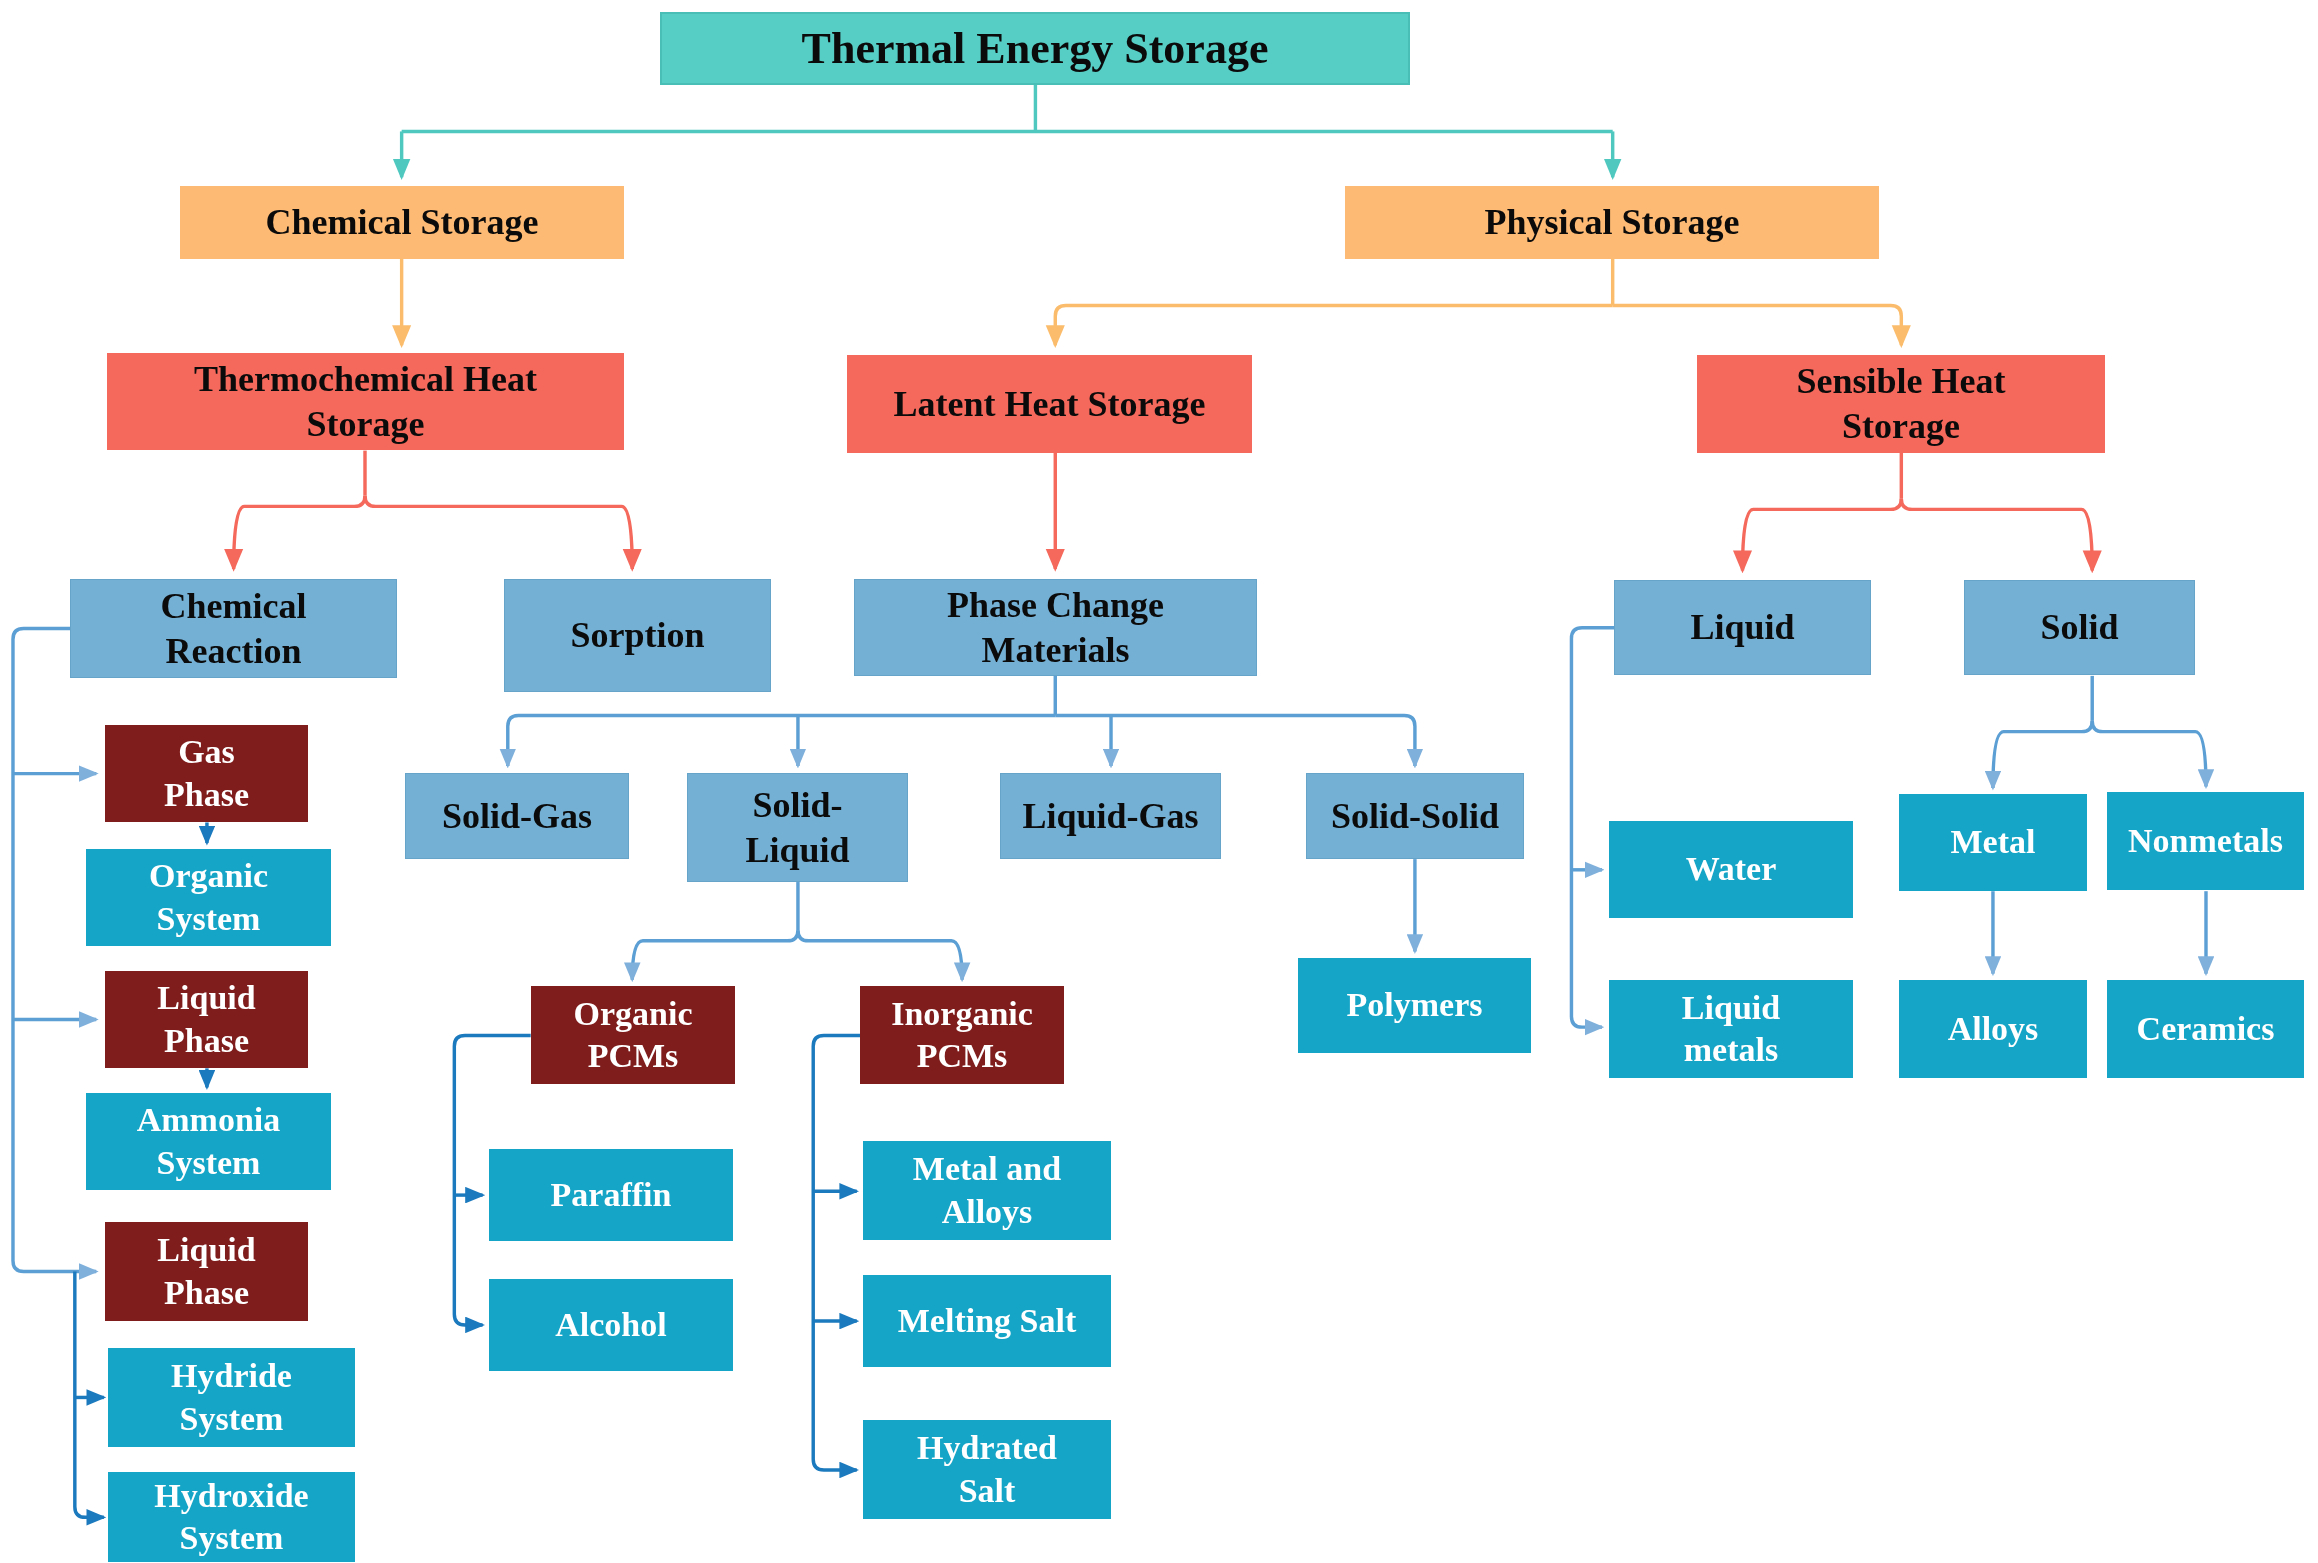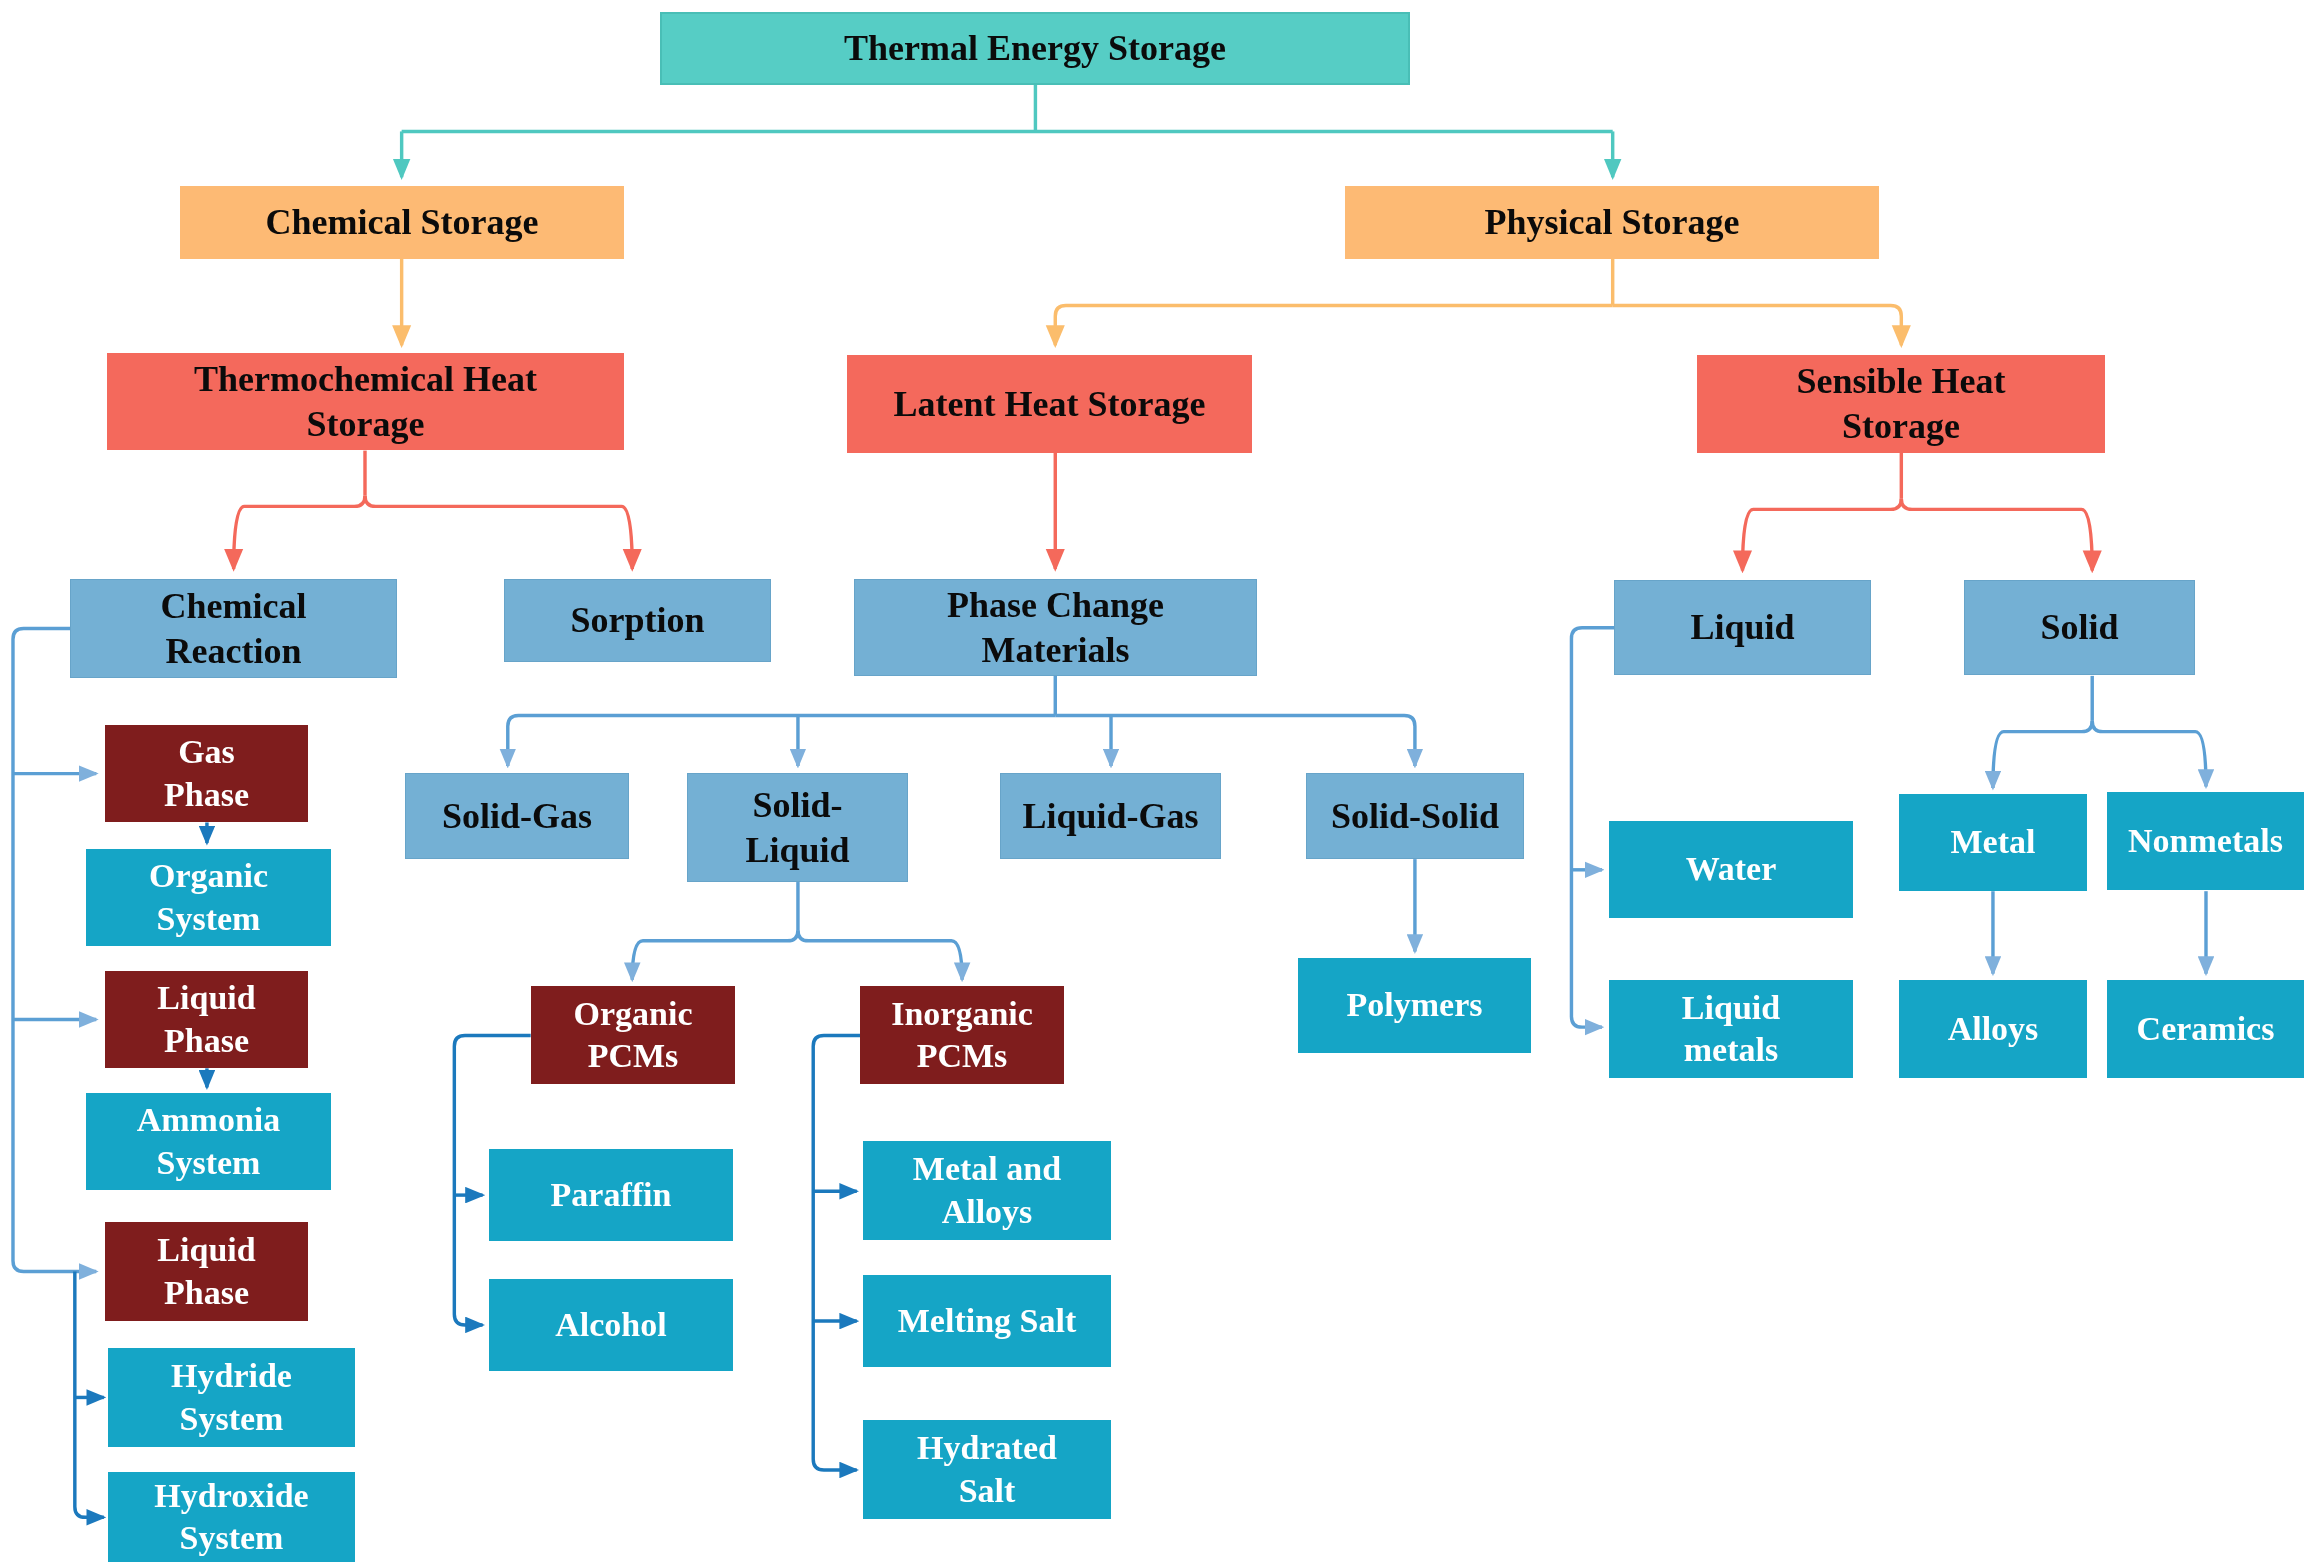--- a/index.html
+++ b/index.html
@@ -13,21 +13,21 @@
   .wires { position:absolute; left:0; top:0; width:2319px; height:1564px; }
   .node {
     position:absolute;
     display:flex; align-items:center; justify-content:center;
     text-align:center;
     white-space:pre-line;
     font-weight:bold;
     line-height:1.25;
     box-sizing:border-box;
   }
-  .lv-teal   { background:#56CDC5; color:#0b0b0b; font-size:36px; border:2.3px solid #49beb6; }
+  .lv-teal   { background:#56CDC5; color:#0b0b0b; font-size:44px; border:2.3px solid #49beb6; }
   .lv-orange { background:#fdba74; color:#0b0b0b; font-size:36px; }
   .lv-salmon { background:#F4695C; color:#0b0b0b; font-size:36px; }
   .lv-mid    { background:#74B0D4; color:#0b0b0b; font-size:36px; border:1.5px solid #67a4c9; }
   .lv-dark   { background:#7f1d1d; color:#ffffff; font-size:34px; }
   .lv-cyan   { background:#15A5C6; color:#ffffff; font-size:34px; }
 </style>
 </head>
 <body>
 
 <div class="canvas">
@@ -126,21 +126,21 @@
   <div class="node lv-orange" style="left:1345px; top:186px;  width:534px; height:73px;">Physical Storage</div>
 
   <div class="node lv-salmon" style="left:107px;  top:353px;  width:517px; height:97px;">Thermochemical Heat
 Storage</div>
   <div class="node lv-salmon" style="left:847px; top:355px;  width:405px; height:98px;">Latent Heat Storage</div>
   <div class="node lv-salmon" style="left:1697px; top:355px;  width:408px; height:98px;">Sensible Heat
 Storage</div>
 
   <div class="node lv-mid" style="left:70px;   top:579px;  width:327px; height:99px;">Chemical
 Reaction</div>
-  <div class="node lv-mid" style="left:504px;  top:579px;  width:267px; height:83px;">Sorption</div>
+  <div class="node lv-mid" style="left:504px;  top:579px;  width:267px; height:113px;">Sorption</div>
   <div class="node lv-mid" style="left:854px; top:579px;  width:403px; height:97px;">Phase Change
 Materials</div>
   <div class="node lv-mid" style="left:1614px; top:580px;  width:257px; height:95px;">Liquid</div>
   <div class="node lv-mid" style="left:1964px; top:580px;  width:231px; height:95px;">Solid</div>
 
   <div class="node lv-mid" style="left:395px;  top:773px; width:224px; height:86px;margin-left:10px;">Solid-Gas</div>
   <div class="node lv-mid" style="left:687px;  top:773px; width:221px; height:109px;">Solid-
 Liquid</div>
   <div class="node lv-mid" style="left:1000px; top:773px; width:221px; height:86px;">Liquid-Gas</div>
   <div class="node lv-mid" style="left:1306px; top:773px; width:218px; height:86px;">Solid-Solid</div>

